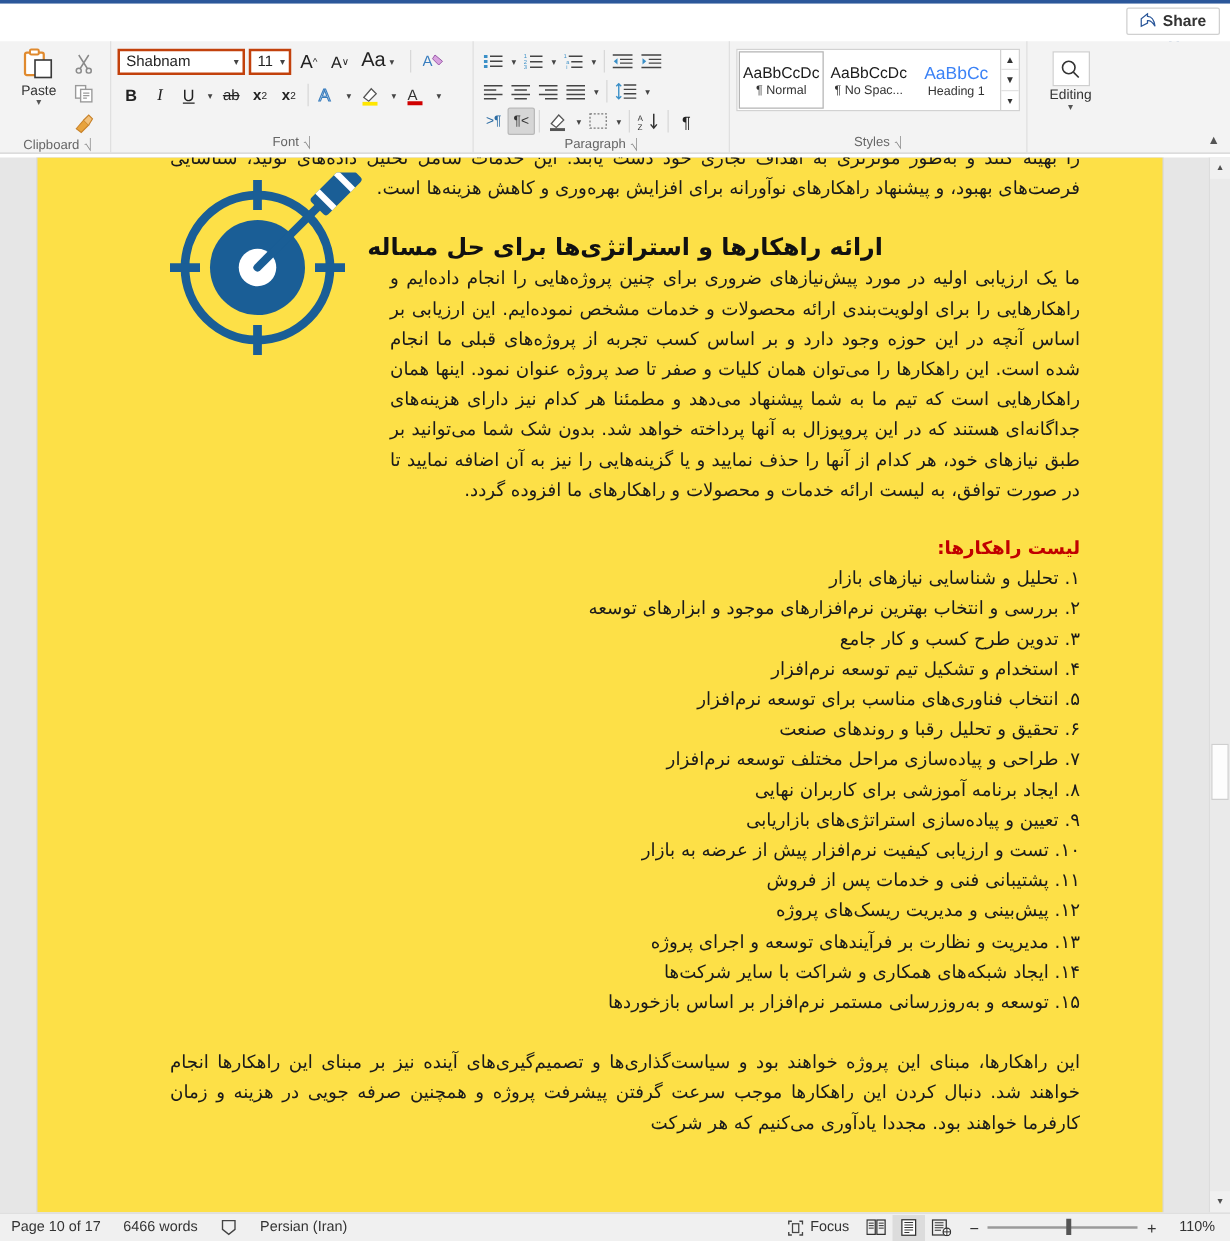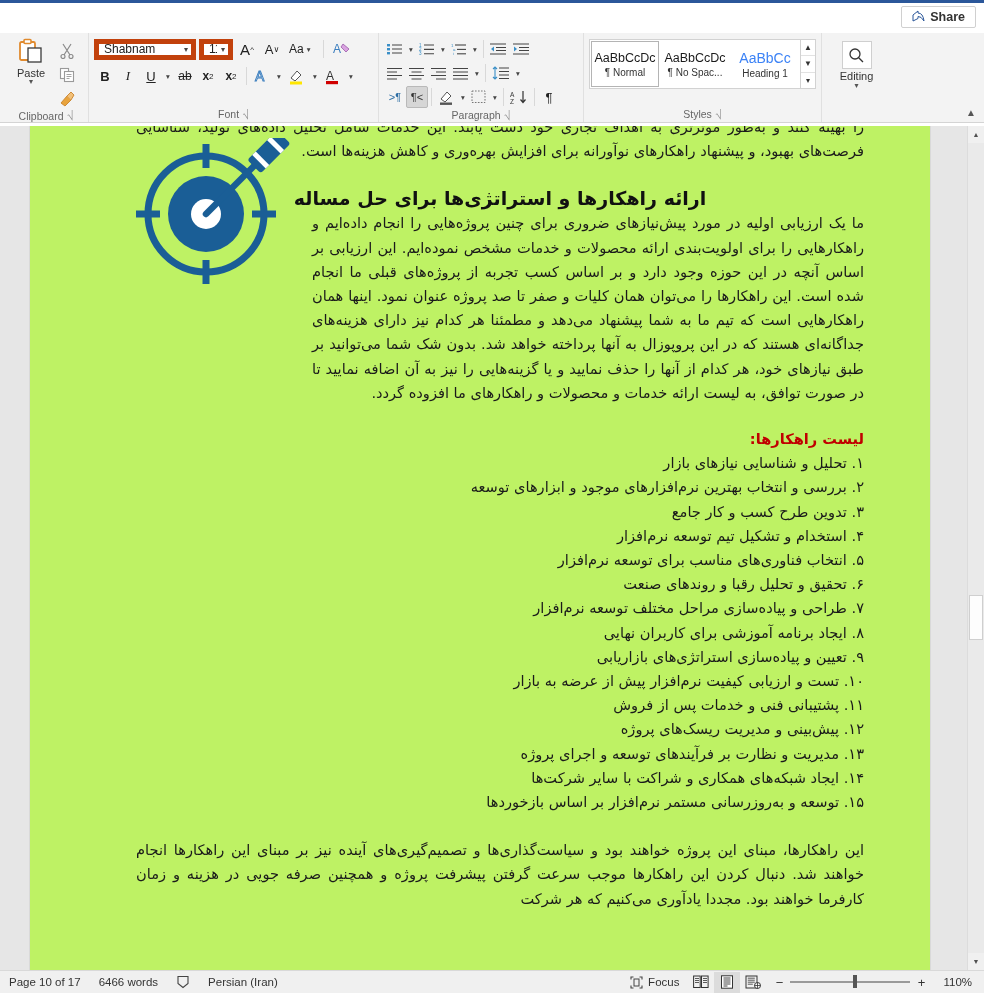--- a/index.html
+++ b/index.html
@@ -56,21 +56,21 @@
   .paste-ico { width:30px; height:30px; position:relative; }
   .paste-label { font-size:11px; color:#333; }
   .chev { font-size:8px; color:#555; line-height:6px; }
   .mini-col { display:flex; flex-direction:column; gap:4px; padding:4px 2px 0 4px; }
   .mini-ico { width:20px; height:20px; display:flex; align-items:center; justify-content:center; }
 
   
   .font-row1 { display:flex; align-items:center; gap:3px; padding-top:3px; }
   .font-row2 { display:flex; align-items:center; gap:1px; padding-top:5px; }
   .combo {
-    height:21px; border:5px solid #c2410c; background:#fff; display:flex;
+    height:21px; border:2px solid #c2410c; background:#fff; display:flex;
     align-items:center; justify-content:space-between; padding:0 3px 0 5px;
     font-size:12px; color:#222;
   }
   .combo .cv { overflow:hidden; white-space:nowrap; }
   .combo .ca { font-size:8px; color:#444; padding-left:4px; }
   .btn-ico {
     min-width:22px; height:22px; display:flex; align-items:center; justify-content:center;
     font-size:12.5px; color:#222; border:1px solid transparent; border-radius:2px;
     padding:0 2px;
   }
@@ -101,21 +101,21 @@
   .edit-sq { width:30px; height:28px; border:1px solid #cfcfcf; background:#fff; display:flex; align-items:center; justify-content:center; }
   .collapse-ribbon { position:absolute; right:8px; bottom:4px; font-size:10px; color:#555; }
 
   
   .docarea {
     position:absolute; left:0; top:126px; right:0; bottom:23px;
     background:#e6e6e6; overflow:hidden;
   }
   .page {
     position:absolute; left:30px; top:0px; width:900px; bottom:0;
-    background:#bef264; box-shadow:0 0 0 1px #d9d9d9;
+    background:#fde047; box-shadow:0 0 0 1px #d9d9d9;
   }
   .content {
     position:absolute; left:106px; right:66px; top:0; direction:rtl;
     font-family: "DejaVu Sans", sans-serif;
   }
   .p, .h2, .li, .listhead {
     color:#1a1a1a; text-align:justify; text-align-last:right;
   }
   .cut-top { margin-top:-11px; }
   .p { font-size:14.6px; line-height:24.2px; }
@@ -235,21 +235,21 @@
           </div>
           <div class="btn-ico">
               <span style="font-size:15px;">A</span>
               <span style="font-size:8px;">^</span>
             </div>
           <div class="btn-ico">
               <span style="font-size:13px;">A</span>
               <span style="font-size:8px;">∨</span>
             </div>
           <div class="btn-ico">
-              <span style="font-size:12px;">Aa</span>
+              <span style="font-size:16px;">Aa</span>
               <span class="caret">▾</span>
             </div>
           <div class="sep-v"></div>
           <div class="btn-ico">
             <svg width="18" height="16" viewBox="0 0 18 16">
                 <text x="0" y="12" font-size="12" fill="#3a7ebf" font-family="Liberation Sans">A</text>
                 <path d="M10 3 L16 8 L13 11 L8 6 Z" fill="#d9a3e0" stroke="#9a5aa8" stroke-width="0.8"></path>
               </svg>
           </div>
         </div>

